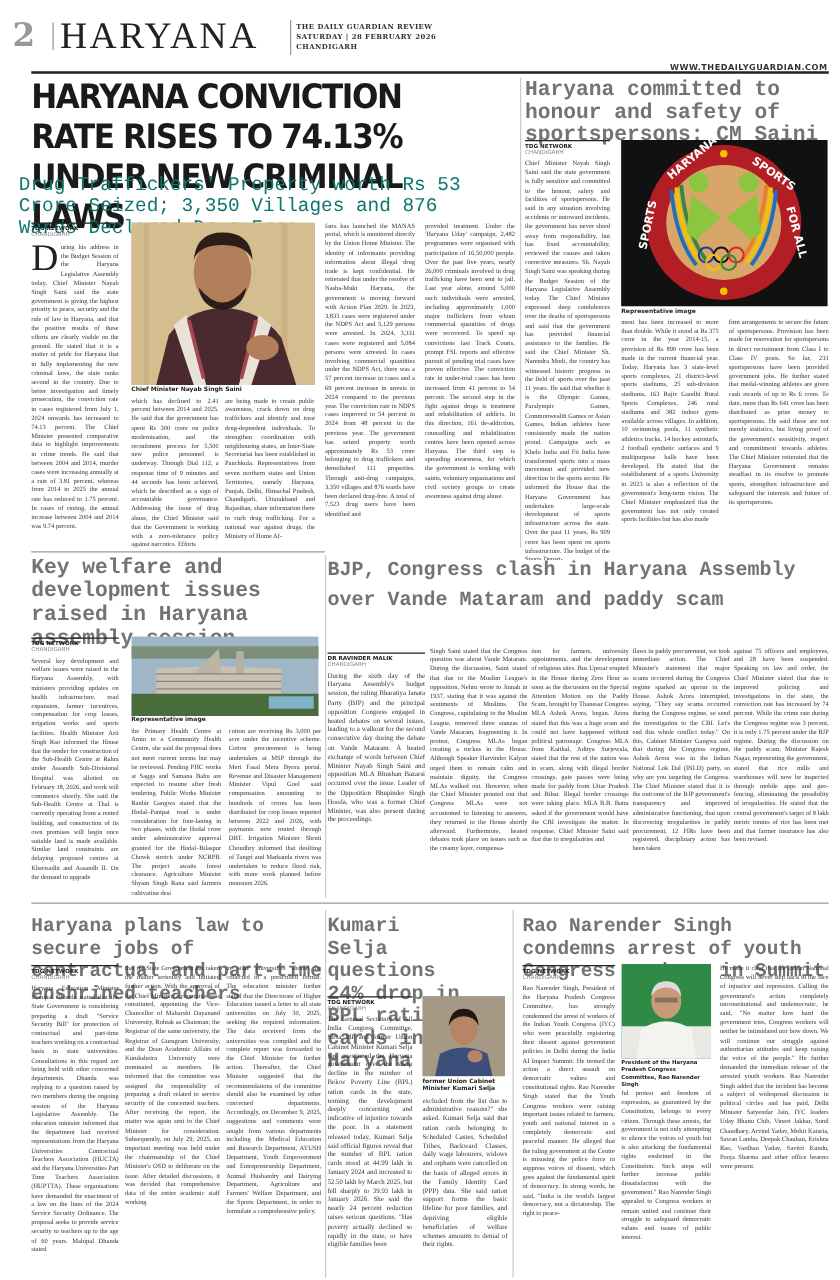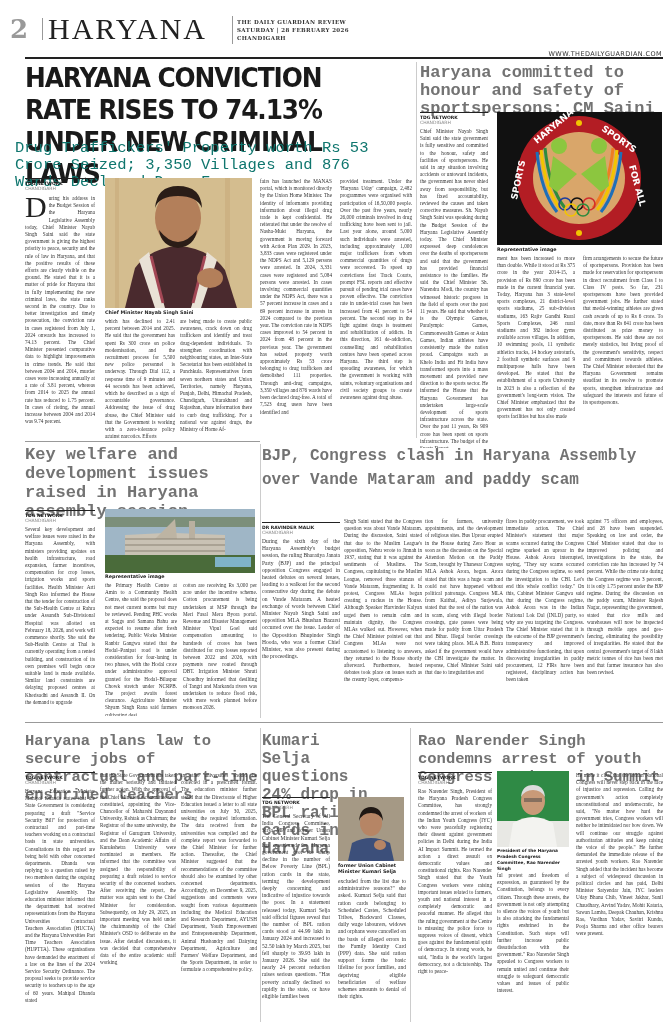--- a/index.html
+++ b/index.html
@@ -4,21 +4,21 @@
 <style>
 *{box-sizing:border-box;margin:0;padding:0}
 body{width:672px;height:1024px;background:#fff;color:#222;font-family:"DejaVu Serif",serif;overflow:hidden;position:relative}
 .abs{position:absolute}
 .mast{left:0;top:0;width:672px;height:40px}
 .pgnum{left:10px;top:14px;font-size:26px;color:#999;font-family:"DejaVu Serif",serif;font-weight:bold}
 .mvl{left:42px;top:18px;width:1px;height:22px;background:#999}
 .mtitle{left:48px;top:12px;font-size:30px;letter-spacing:2px;color:#222;font-family:"Liberation Serif",serif}
 .mvl2{left:232px;top:16px;width:1px;height:28px;background:#999}
 .msub{left:237px;top:18px;font-size:5.5px;line-height:8px;font-weight:bold;letter-spacing:.4px;font-family:"DejaVu Serif",serif;color:#333}
-.url{right:10px;top:50px;font-size:6.5px;font-weight:normal;letter-spacing:.4px;font-family:"DejaVu Sans",sans-serif;color:#333}
+.url{right:10px;top:50px;font-size:6.5px;font-weight:bold;letter-spacing:.4px;font-family:"DejaVu Sans",sans-serif;color:#333}
 .rule{left:25px;top:57px;width:638px;height:2px;background:#222}
 .h-main{left:25px;top:62px;width:385px;font-family:"DejaVu Sans",sans-serif;font-weight:bold;font-size:27px;line-height:32px;letter-spacing:-1.2px;color:#1a1a1a;transform:scaleX(.92);transform-origin:left}
 .deck{left:15px;top:140px;width:385px;font-size:15.5px;line-height:17px;color:#0f766e;font-family:Liberation Mono, monospace}
 .by{font-family:"DejaVu Sans",sans-serif;font-size:4.5px;font-weight:bold;border-top:1.5px solid #222;padding-top:2px}
 .by span{display:block;font-weight:normal;color:#888}
 .txt{font-size:5.2px;line-height:7.2px;color:#333;text-align:justify;font-family:"Liberation Serif",serif;overflow:hidden}
 .cap{font-family:"DejaVu Sans",sans-serif;font-size:4.8px;font-weight:bold;color:#222;line-height:6px}
 .h2{font-family:Liberation Mono, monospace;color:#737373}
 .photo{overflow:hidden}
 .vr{width:1px;background:#ccc}

